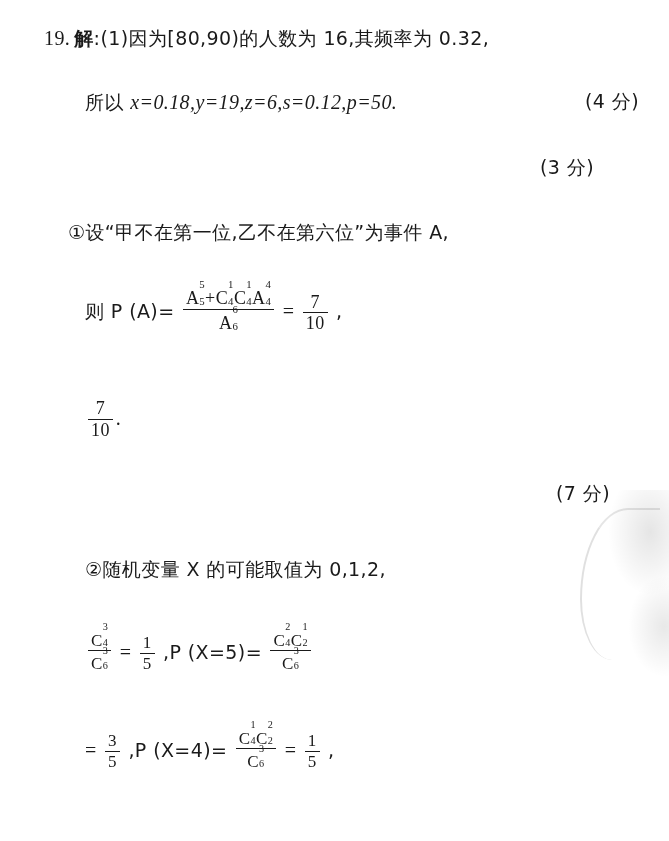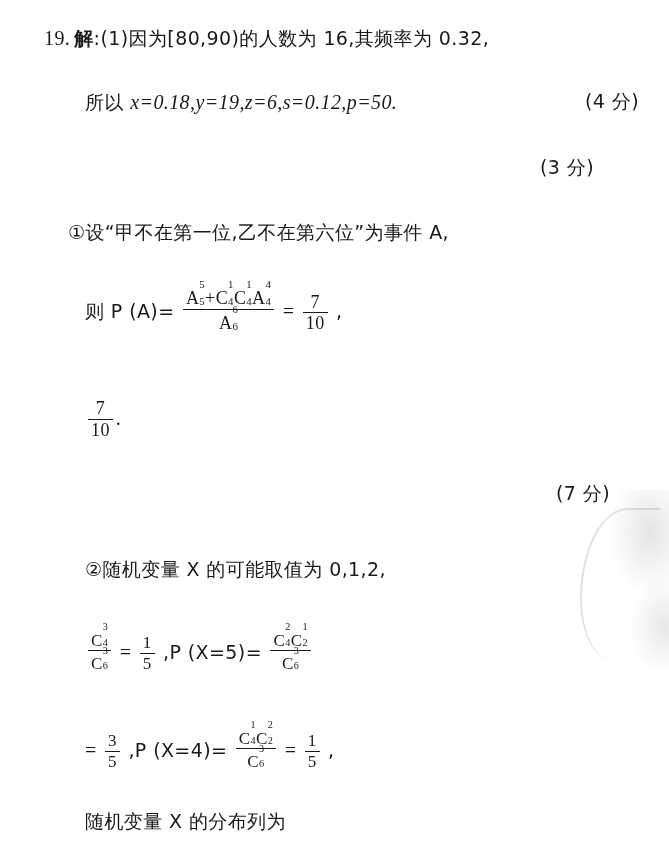--- a/index.html
+++ b/index.html
@@ -167,15 +167,14 @@
       <span class="den"><span class="comb"><span class="base mathser">C</span><span class="sups"><b>3</b><i>6</i></span></span></span>
     </span>
     <span class="mathser">=</span>
     <span class="frac sm">
       <span class="num">1</span>
       <span class="den">5</span>
     </span>
     <span class="cn">,</span>
   </div>
 
-  <div class="line cn" style="left:85px; top:812px;">随机变量 X 的分布列为</div>
 
 </div>
 
 </body></html>

